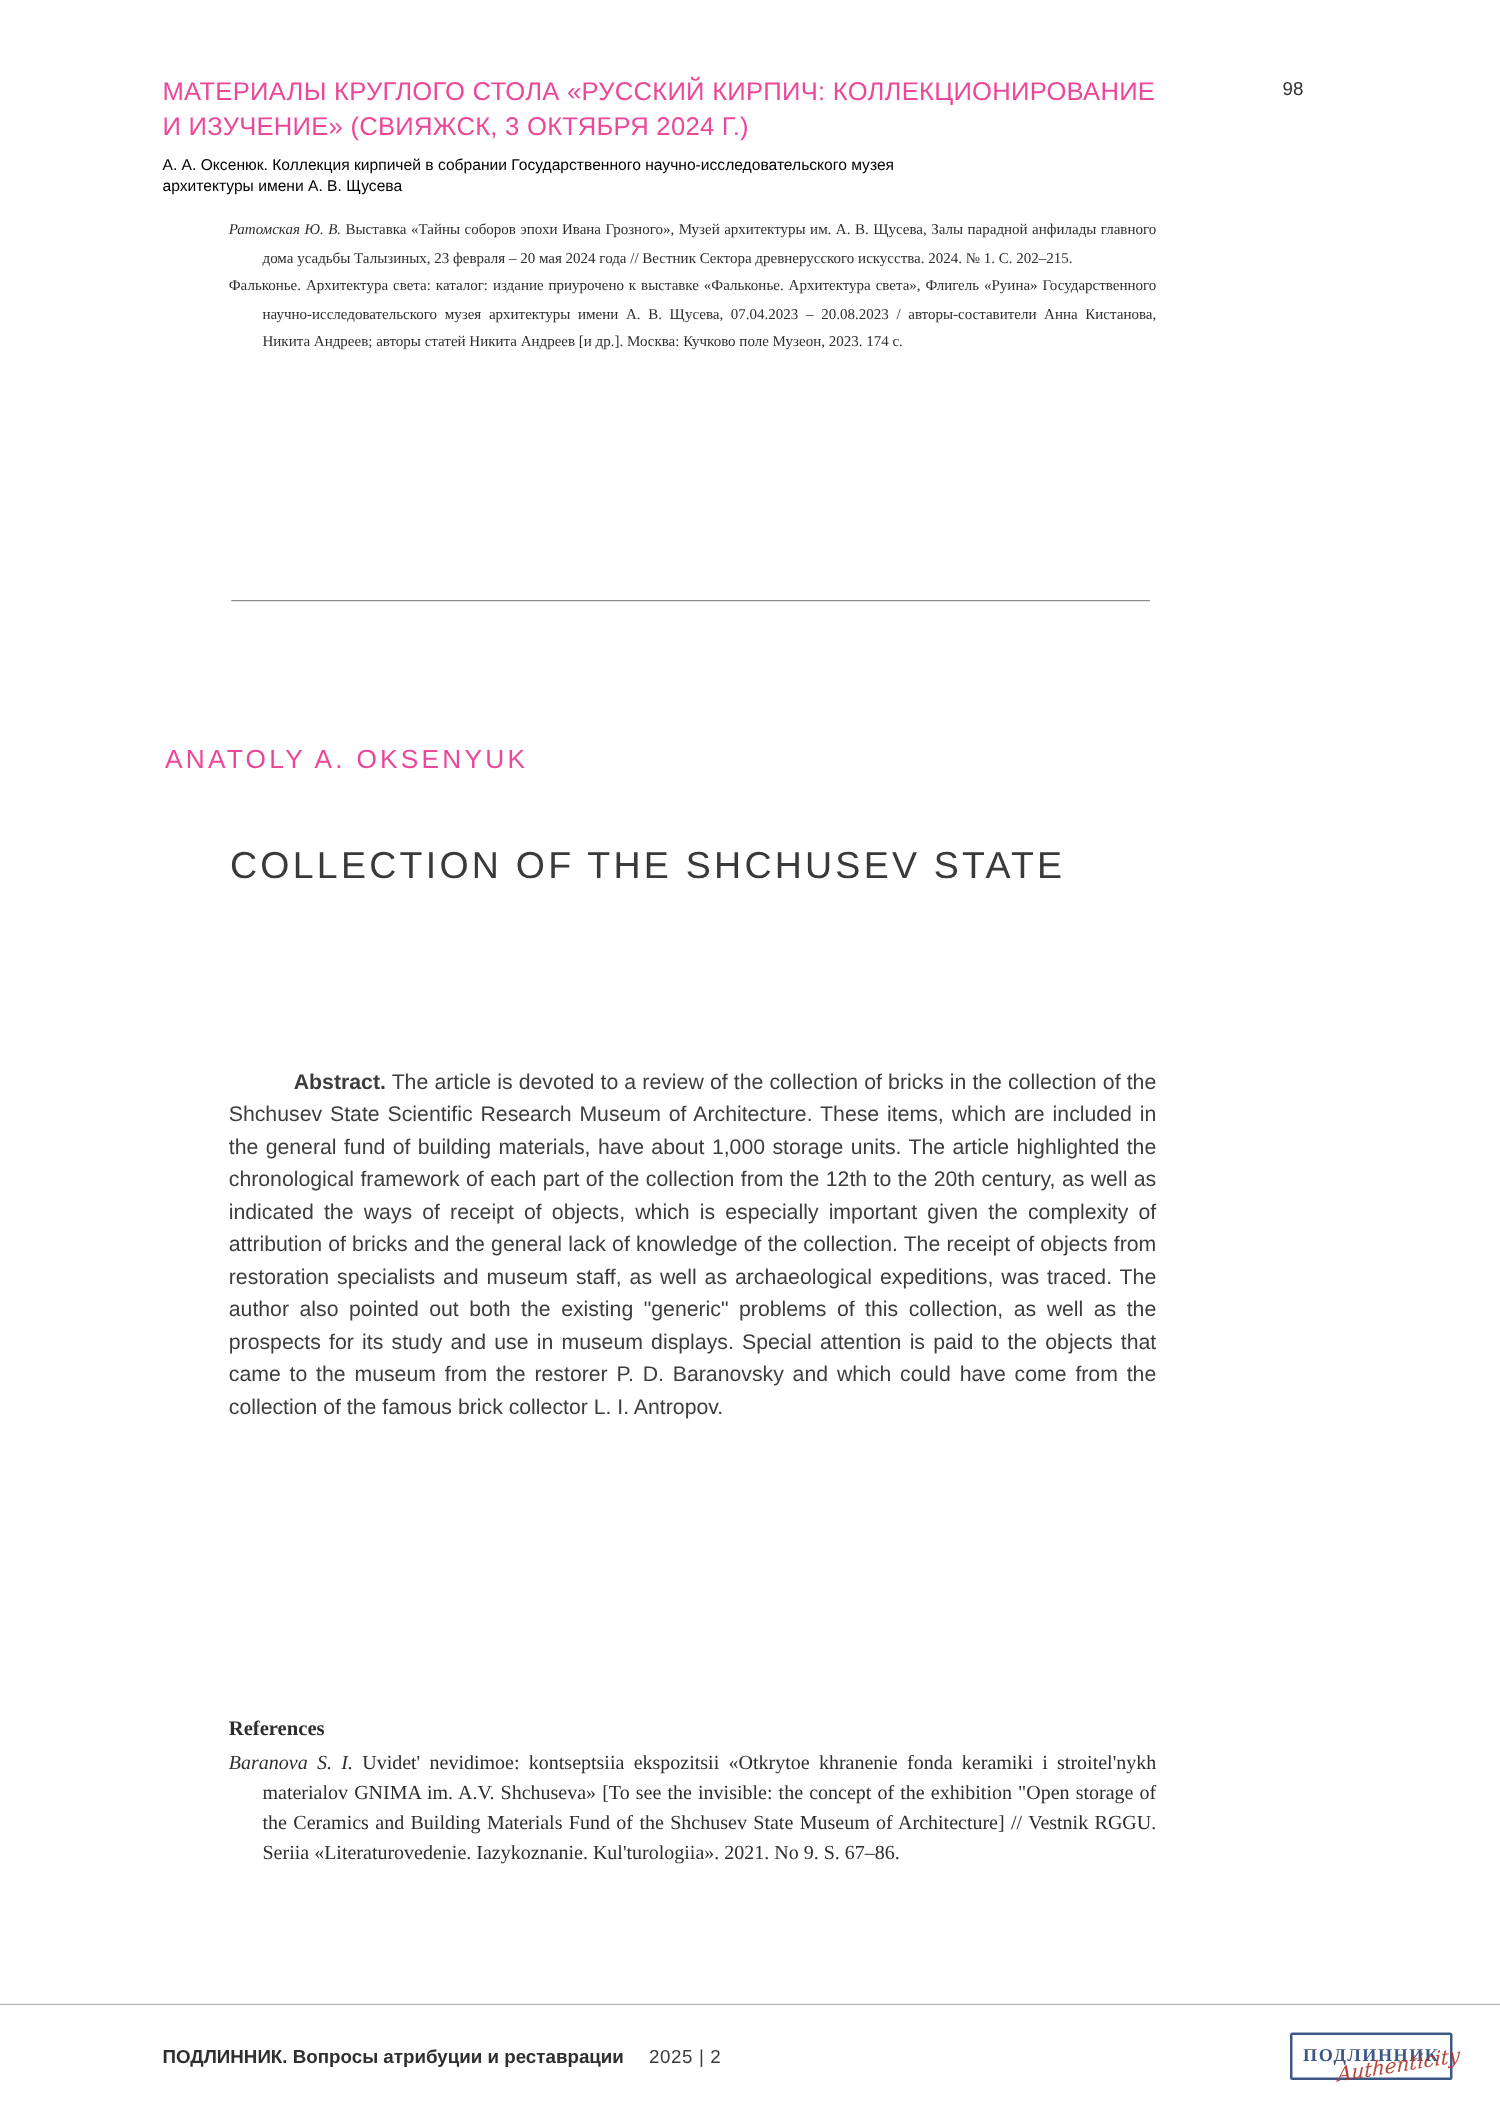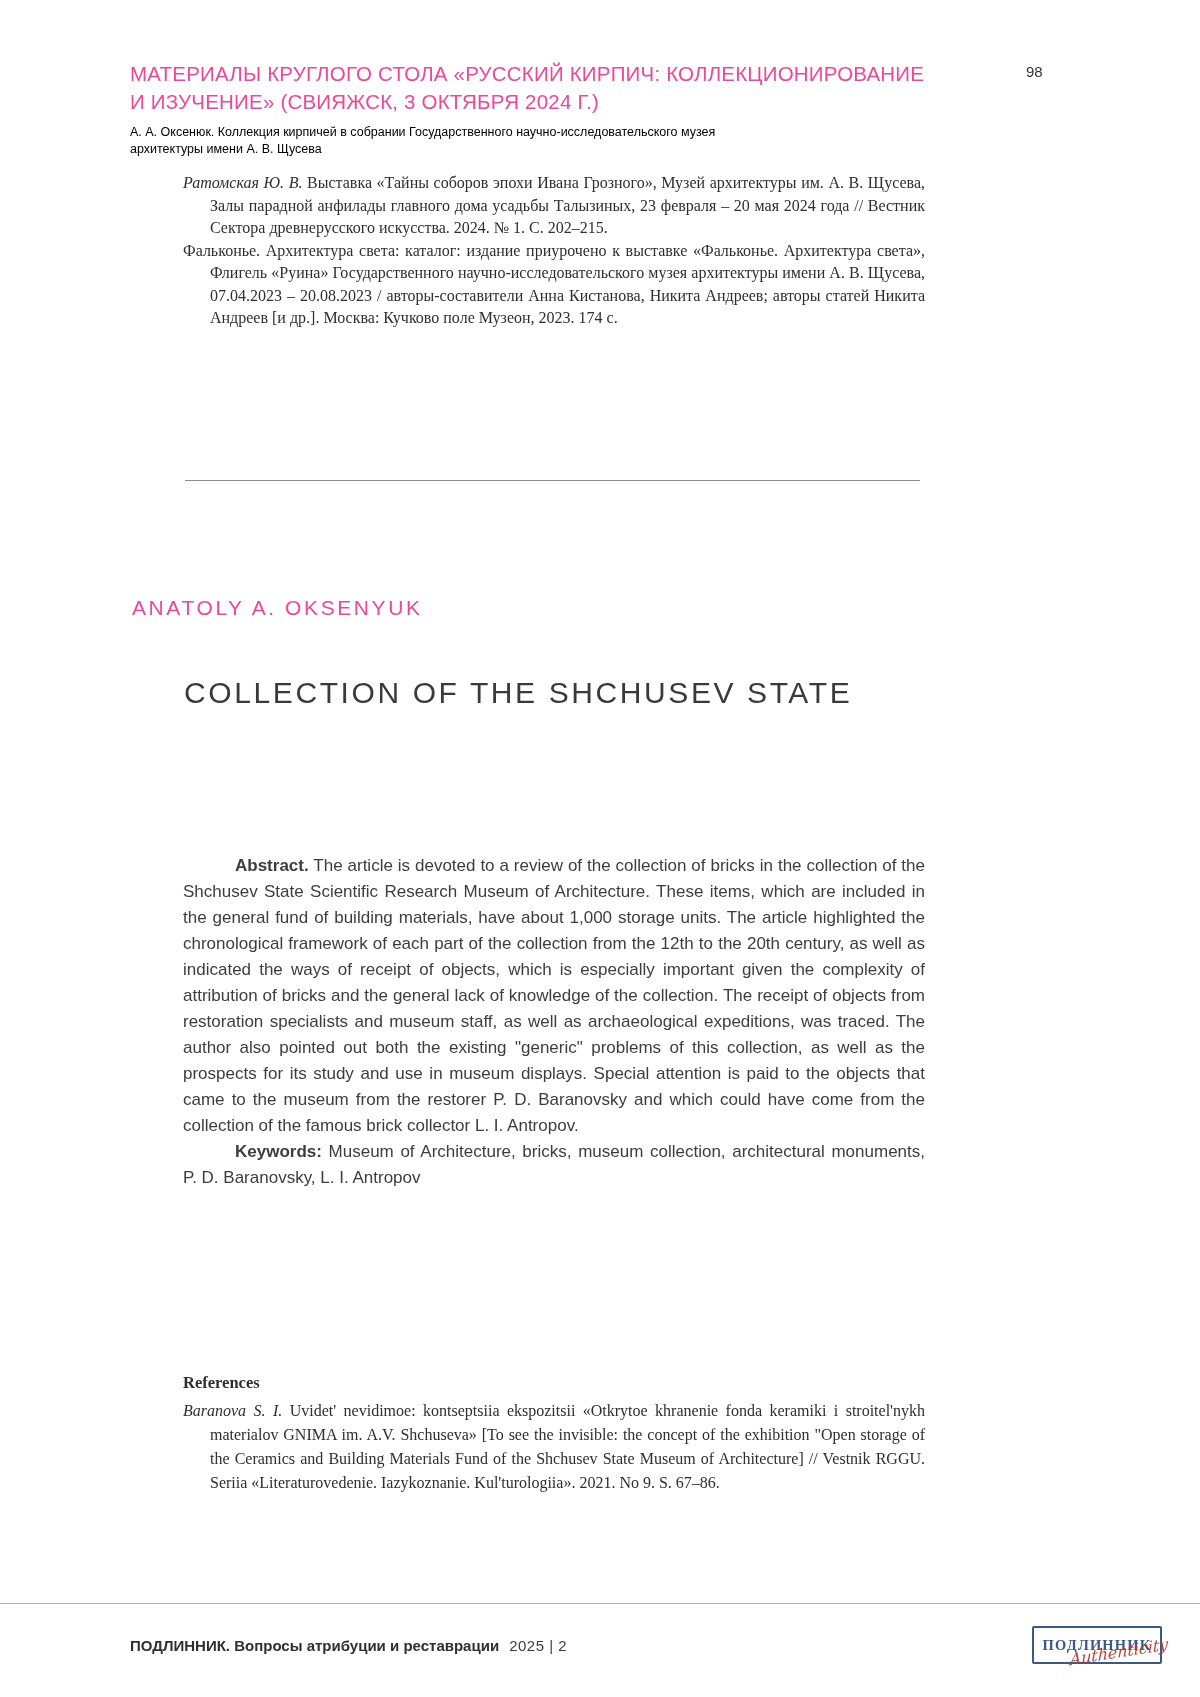--- a/index.html
+++ b/index.html
@@ -10,21 +10,21 @@
 
   
   .header { position:absolute; left:130px; top:60px; width:880px; }
   .header-title { font-size:20.5px; font-weight:400; color:#ec4899; line-height:27.5px; letter-spacing:0.2px; }
   .page-number { position:absolute; left:1026px; top:63px; font-size:15px; color:#333333; }
   .header-subtitle { margin-top:9px; font-size:12.5px; line-height:17px; color:#000000; width:640px; }
 
   
   .bibliography {
     position:absolute; left:183px; top:172px; width:742px;
-    font-family:"Liberation Serif", serif; font-size:16px; line-height:22.5px;
+    font-family:"Liberation Serif", serif; font-size:12px; line-height:22.5px;
     color:#2e2e2e; text-align:justify;
   }
   .bib-entry { padding-left:27px; text-indent:-27px; margin:0; }
   .bib-author, .ref-author { font-style:italic; }
 
   .divider { position:absolute; left:185px; top:480px; width:735px; height:1px; background:#8d8d8d; }
 
   
   .article-author { position:absolute; left:132px; top:596px; font-size:21px; letter-spacing:2.6px; color:#ec4899; font-weight:400; }
   .article-title { position:absolute; left:184px; top:671px; font-size:30px; line-height:43px; letter-spacing:2.6px; color:#3a3a3a; font-weight:400; }
@@ -42,21 +42,21 @@
     position:absolute; left:183px; top:1371px; width:742px;
     font-family:"Liberation Serif", serif; font-size:16px; line-height:24px; color:#2e2e2e;
   }
   .ref-heading { font-weight:700; font-size:16.5px; margin:0 0 4px 0; }
   .ref-entry { text-align:justify; padding-left:27px; text-indent:-27px; margin:0; }
 
   
   .footer-rule { position:absolute; left:0; top:1603px; width:1200px; height:1px; background:#b5b5b5; }
   .footer-text { position:absolute; left:130px; top:1637px; font-size:15px; color:#2f2f2f; white-space:nowrap; }
   .footer-journal { font-weight:700; }
-  .footer-issue { font-weight:400; color:#3d3d3d; margin-left:10px; letter-spacing:0.5px; }
+  .footer-issue { font-weight:400; color:#3d3d3d; margin-left:20px; letter-spacing:0.5px; }
 
   
   .stamp { position:absolute; left:1032px; top:1626px; width:150px; height:66px; }
   .stamp-box {
     width:126px; height:34px; border:2px solid #2e4a7a; border-radius:2px;
     display:flex; align-items:center; justify-content:center; opacity:0.92; background:rgba(255,255,255,0.2);
   }
   .stamp-text {
     font-family:"Liberation Serif", serif; font-weight:700; font-size:14.5px;
     letter-spacing:1.2px; color:#2e4a7a;
@@ -89,21 +89,20 @@
   <div class="divider"></div>
 
   <div class="article-author">ANATOLY A. OKSENYUK</div>
 
   <div class="article-title">
     <div>COLLECTION OF THE SHCHUSEV STATE</div>
   </div>
 
   <div class="abstract">
     <p><span class="bold-label">Abstract.</span><span> The article is devoted to a review of the collection of bricks in the collection of the Shchusev State Scientific Research Museum of Architecture. These items, which are included in the general fund of building materials, have about 1,000 storage units. The article highlighted the chronological framework of each part of the collection from the 12th to the 20th century, as well as indicated the ways of receipt of objects, which is especially important given the complexity of attribution of bricks and the general lack of knowledge of the collection. The receipt of objects from restoration specialists and museum staff, as well as archaeological expeditions, was traced. The author also pointed out both the existing "generic" problems of this collection, as well as the prospects for its study and use in museum displays. Special attention is paid to the objects that came to the museum from the restorer P. D. Baranovsky and which could have come from the collection of the famous brick collector L. I. Antropov.</span></p>
-    <p><span class="bold-label">Keywords:</span><span> Museum of Architecture, bricks, museum collection, architectural monuments, P. D. Baranovsky, L. I. Antropov</span></p>
   </div>
 
   <div class="references">
     <p class="ref-heading">References</p>
     <p class="ref-entry"><span class="ref-author">Baranova S. I.</span><span> Uvidet' nevidimoe: kontseptsiia ekspozitsii «Otkrytoe khranenie fonda keramiki i stroitel'nykh materialov GNIMA im. A.V. Shchuseva» [To see the invisible: the concept of the exhibition "Open storage of the Ceramics and Building Materials Fund of the Shchusev State Museum of Architecture] // Vestnik RGGU. Seriia «Literaturovedenie. Iazykoznanie. Kul'turologiia». 2021. No 9. S. 67–86.</span></p>
   </div>
 
   <div class="footer-rule"></div>
 
   <div class="footer-text">

